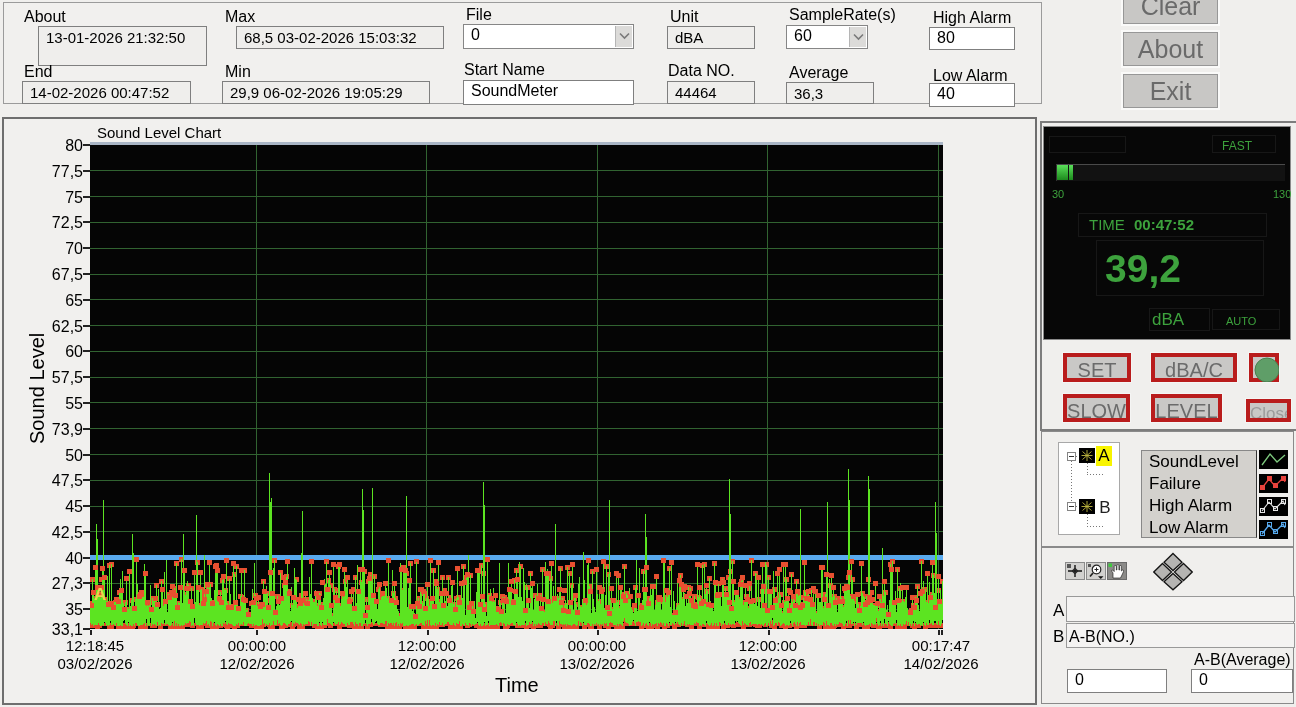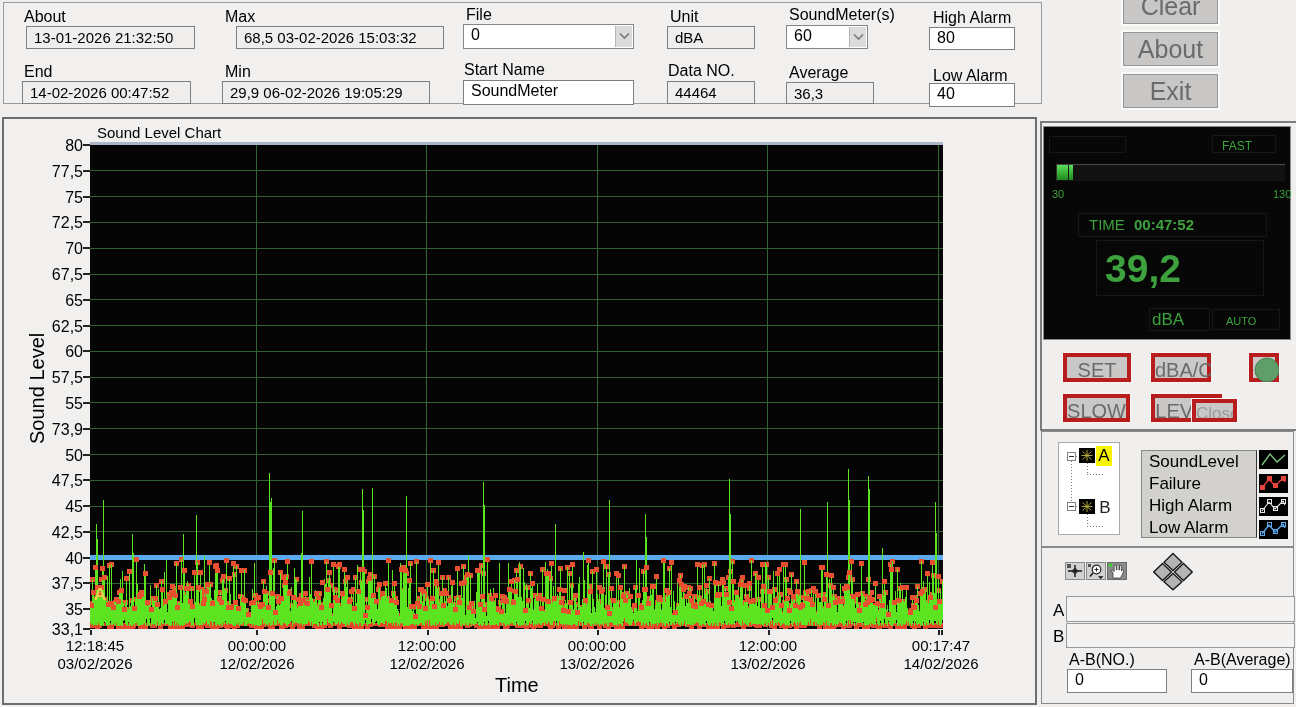--- a/index.html
+++ b/index.html
@@ -17,42 +17,42 @@
 .ytick { position:absolute; width:7px; height:2px; background:#222; }
 .xlab { position:absolute; font-size:15px; color:#000; text-align:center; width:90px; white-space:nowrap; }
 .lcdtxt { position:absolute; color:#3da23d; white-space:nowrap; }
 .rbox { position:absolute; border:1px solid #171717; }
 </style>
 </head>
 <body>
 
 <div class="abs" style="left:3px;top:2px;width:1039px;height:102px;border:1px solid #9b9b9b;background:#f1f0ee;"></div>
 <div class="lbl" style="left:24px;top:8px;">About</div>
-<div class="gbox" style="left:26px;top:26px;width:169px;height:23px;">13-01-2026 21:32:50</div>
+<div class="gbox" style="left:38px;top:26px;width:169px;height:40px;">13-01-2026 21:32:50</div>
 <div class="lbl" style="left:24px;top:63px;">End</div>
 <div class="gbox" style="left:22px;top:81px;width:169px;height:23px;">14-02-2026 00:47:52</div>
 <div class="lbl" style="left:225px;top:8px;">Max</div>
 <div class="gbox" style="left:236px;top:26px;width:208px;height:23px;">68,5 03-02-2026 15:03:32</div>
 <div class="lbl" style="left:225px;top:63px;">Min</div>
 <div class="gbox" style="left:222px;top:81px;width:208px;height:23px;">29,9 06-02-2026 19:05:29</div>
 <div class="lbl" style="left:466px;top:6px;">File</div>
 <div class="combo" style="left:463px;top:24px;width:171px;height:25px;">0
   <div class="dd">
       <svg width="11" height="8" viewBox="0 0 11 8">
         <path d="M1 1.5 L5.5 6 L10 1.5" stroke="#7a7a7a" stroke-width="1.6" fill="none"></path>
       </svg>
     </div>
 </div>
 <div class="lbl" style="left:464px;top:61px;">Start Name</div>
 <div class="wbox" style="left:463px;top:80px;width:171px;height:25px;">SoundMeter</div>
 <div class="lbl" style="left:670px;top:8px;">Unit</div>
 <div class="gbox" style="left:667px;top:26px;width:88px;height:23px;">dBA</div>
 <div class="lbl" style="left:668px;top:62px;">Data NO.</div>
 <div class="gbox" style="left:667px;top:81px;width:88px;height:23px;">44464</div>
-<div class="lbl" style="left:789px;top:6px;">SoundMeter(s)</div>
+<div class="lbl" style="left:789px;top:6px;">SampleRate(s)</div>
 <div class="combo" style="left:786px;top:25px;width:82px;height:24px;">60
   <div class="dd">
       <svg width="11" height="8" viewBox="0 0 11 8">
         <path d="M1 1.5 L5.5 6 L10 1.5" stroke="#7a7a7a" stroke-width="1.6" fill="none"></path>
       </svg>
     </div>
 </div>
 <div class="lbl" style="left:789px;top:64px;">Average</div>
 <div class="gbox" style="left:786px;top:82px;width:88px;height:22px;">36,3</div>
 <div class="lbl" style="left:933px;top:9px;">High Alarm</div>
@@ -111,21 +111,21 @@
 <div class="ylab" style="left:23px;top:447px;">50</div>
 <div class="ytick" style="left:83px;top:454px;"></div>
 <div class="ylab" style="left:23px;top:472px;">47,5</div>
 <div class="ytick" style="left:83px;top:479px;"></div>
 <div class="ylab" style="left:23px;top:498px;">45</div>
 <div class="ytick" style="left:83px;top:505px;"></div>
 <div class="ylab" style="left:23px;top:524px;">42,5</div>
 <div class="ytick" style="left:83px;top:531px;"></div>
 <div class="ylab" style="left:23px;top:550px;">40</div>
 <div class="ytick" style="left:83px;top:557px;"></div>
-<div class="ylab" style="left:23px;top:575px;">37,5</div>
+<div class="ylab" style="left:23px;top:575px;">27,3</div>
 <div class="ytick" style="left:83px;top:582px;"></div>
 <div class="ylab" style="left:23px;top:601px;">35</div>
 <div class="ytick" style="left:83px;top:608px;"></div>
 <div class="ylab" style="left:23px;top:621px;">33,1</div>
 <div class="ytick" style="left:83px;top:628px;"></div>
 
 <div class="xlab" style="left:50px;top:637px;">12:18:45</div>
 <div class="xlab" style="left:50px;top:655px;">03/02/2026</div>
 <div class="xlab" style="left:212px;top:637px;">00:00:00</div>
 <div class="xlab" style="left:212px;top:655px;">12/02/2026</div>
@@ -162,27 +162,27 @@
 <div class="abs" style="left:1069px;top:165px;width:4px;height:15px;background:linear-gradient(#5ae05a,#1c8a1c);"></div>
 <div class="lcdtxt" style="left:1052px;top:188px;font-size:11px;">30</div>
 <div class="lcdtxt" style="left:1273px;top:188px;font-size:11px;">130</div>
 <div class="lcdtxt" style="left:1089px;top:216px;font-size:15px;">TIME</div>
 <div class="lcdtxt" style="left:1134px;top:216px;font-size:15px;font-weight:bold;">00:47:52</div>
 <div class="lcdtxt" style="left:1105px;top:247px;font-size:39px;font-weight:bold;">39,2</div>
 <div class="lcdtxt" style="left:1152px;top:310px;font-size:17px;">dBA</div>
 <div class="lcdtxt" style="left:1226px;top:315px;font-size:11px;">AUTO</div>
 
 <div class="sbtn" style="left:1063px;top:353px;width:68px;height:29px;line-height:27px;">SET</div>
-<div class="sbtn" style="left:1151px;top:353px;width:60px;height:29px;line-height:27px;">dBA/C</div>
+<div class="sbtn" style="left:1151px;top:353px;width:86px;height:29px;line-height:27px;">dBA/C</div>
 <div class="sbtn" style="left:1249px;top:353px;width:30px;height:29px;"><svg width="28" height="27">
       <circle cx="14" cy="13" r="12" fill="#5f9e68" stroke="#49804f"></circle>
     </svg></div>
 <div class="sbtn" style="left:1063px;top:394px;width:67px;height:28px;line-height:26px;">SLOW</div>
 <div class="sbtn" style="left:1151px;top:394px;width:71px;height:28px;line-height:26px;">LEVEL</div>
-<div class="sbtn" style="left:1192px;top:399px;width:45px;height:23px;line-height:21px;font-size:17px;color:#9b9b9b;overflow:hidden;">Close</div>
+<div class="sbtn" style="left:1246px;top:399px;width:45px;height:23px;line-height:21px;font-size:17px;color:#9b9b9b;overflow:hidden;">Close</div>
 
 <div class="abs" style="left:1041px;top:431px;width:253px;height:116px;border:1px solid #8a8a8a;background:#f0efed;"></div>
 <div class="abs" style="left:1058px;top:442px;width:62px;height:93px;background:#fff;border:1px solid #a8a8a8;"></div>
 <div class="abs" style="left:1071px;top:461px;width:1px;height:45px;background-image:repeating-linear-gradient(#777 0 1px,transparent 1px 3px);"></div>
 <div class="abs" style="left:1067px;top:452px;width:9px;height:9px;background:#fff;border:1px solid #848484;"></div>
 <div class="abs" style="left:1069px;top:456px;width:5px;height:1px;background:#333;"></div>
 <div class="abs" style="left:1076px;top:456px;width:3px;height:1px;background-image:repeating-linear-gradient(90deg,#777 0 1px,transparent 1px 3px);"></div>
 <div class="abs" style="left:1079px;top:448px;width:16px;height:15px;background:#000;">
 <svg width="16" height="15">
       <path d="M2.5 7.5 H13.5 M8 2 V13 M3.5 3.5 L12.5 11.5 M12.5 3.5 L3.5 11.5" stroke="#c0b840" stroke-width="0.9"></path>
@@ -256,16 +256,16 @@
 <path d="M20 1.5 L29 10.2 L20 18.5 L11 10.2 Z"></path>
 <path d="M9.5 11.5 L18.5 20 L9.5 28.5 L0.8 20 Z"></path>
 <path d="M30.5 11.5 L39.2 20 L30.5 28.5 L21.5 20 Z"></path>
 <path d="M20 21.5 L29 29.8 L20 37.8 L11 29.8 Z"></path>
 </g>
     </svg></div>
 <div class="lbl" style="left:1053px;top:601px;font-size:17px;">A</div>
 <div class="abs" style="left:1066px;top:596px;width:229px;height:26px;background:#f4f3f2;border:1px solid #999;"></div>
 <div class="lbl" style="left:1053px;top:627px;font-size:17px;">B</div>
 <div class="abs" style="left:1066px;top:623px;width:229px;height:25px;background:#f4f3f2;border:1px solid #999;"></div>
-<div class="lbl" style="left:1069px;top:651px;">A-B(NO.)</div>
+<div class="lbl" style="left:1069px;top:628px;">A-B(NO.)</div>
 <div class="lbl" style="left:1194px;top:651px;">A-B(Average)</div>
 <div class="wbox" style="left:1067px;top:669px;width:100px;height:24px;">0</div>
 <div class="wbox" style="left:1191px;top:669px;width:102px;height:24px;">0</div>
 
 </body></html>

